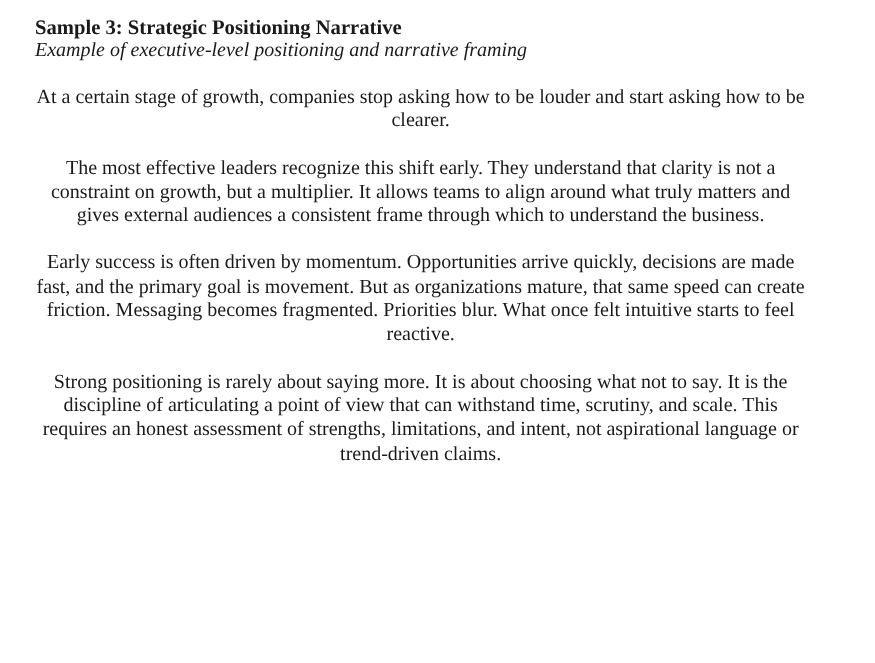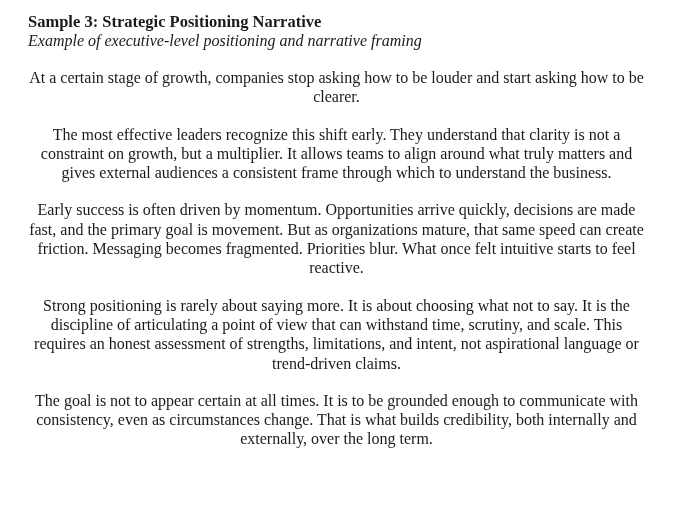--- a/index.html
+++ b/index.html
@@ -46,15 +46,14 @@
 <div class="page">
   <header>
     <h1 class="doc-title">Sample 3: Strategic Positioning Narrative</h1>
     <p class="doc-subtitle">Example of executive-level positioning and narrative framing</p>
   </header>
   <main class="doc-body">
       <p>At a certain stage of growth, companies stop asking how to be louder and start asking how to be clearer.</p>
       <p>The most effective leaders recognize this shift early. They understand that clarity is not a constraint on growth, but a multiplier. It allows teams to align around what truly matters and gives external audiences a consistent frame through which to understand the business.</p>
       <p>Early success is often driven by momentum. Opportunities arrive quickly, decisions are made fast, and the primary goal is movement. But as organizations mature, that same speed can create friction. Messaging becomes fragmented. Priorities blur. What once felt intuitive starts to feel reactive.</p>
       <p>Strong positioning is rarely about saying more. It is about choosing what not to say. It is the discipline of articulating a point of view that can withstand time, scrutiny, and scale. This requires an honest assessment of strengths, limitations, and intent, not aspirational language or trend-driven claims.</p>
-      <p>The goal is not to appear certain at all times. It is to be grounded enough to communicate with consistency, even as circumstances change. That is what builds credibility, both internally and externally, over the long term.</p>
     </main>
 </div>
 
 </body></html>

